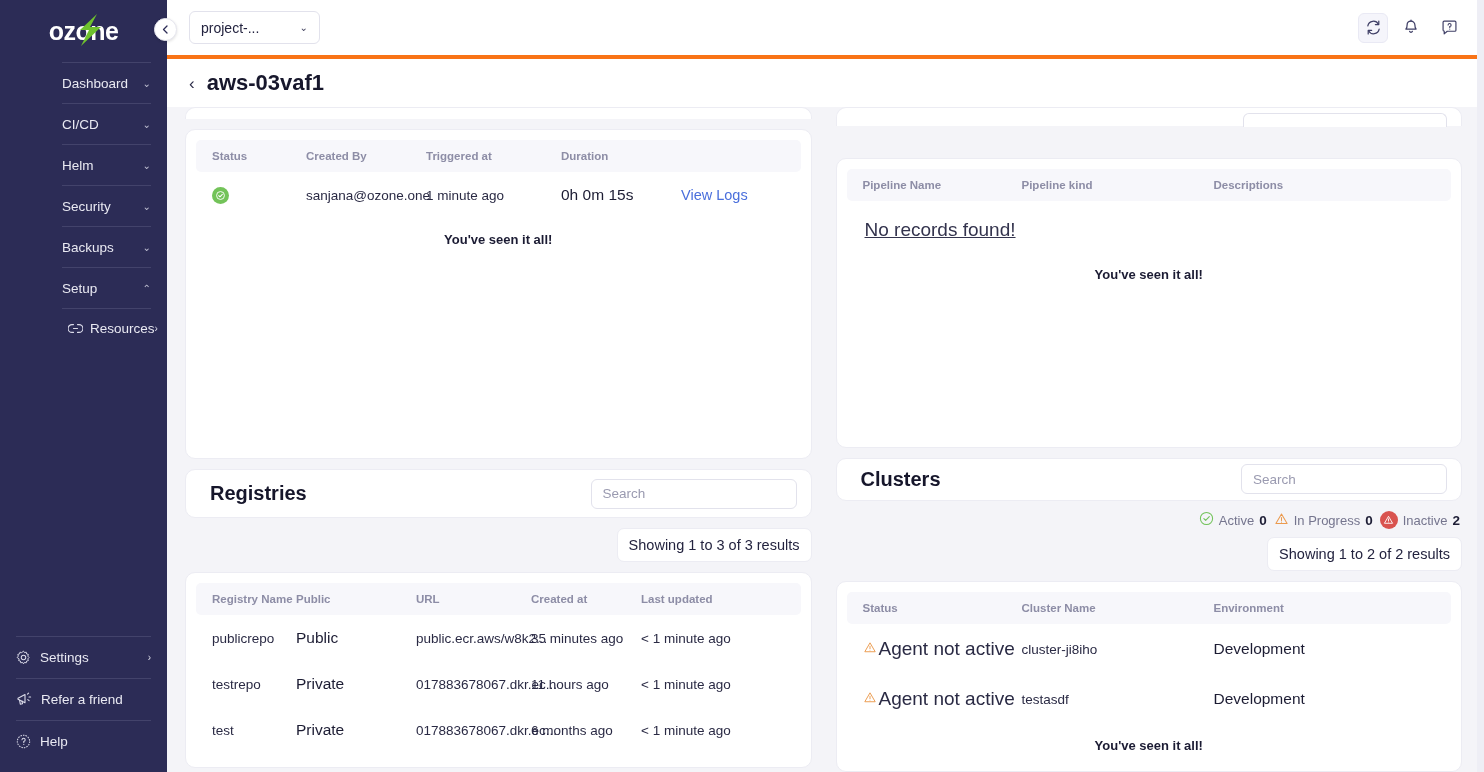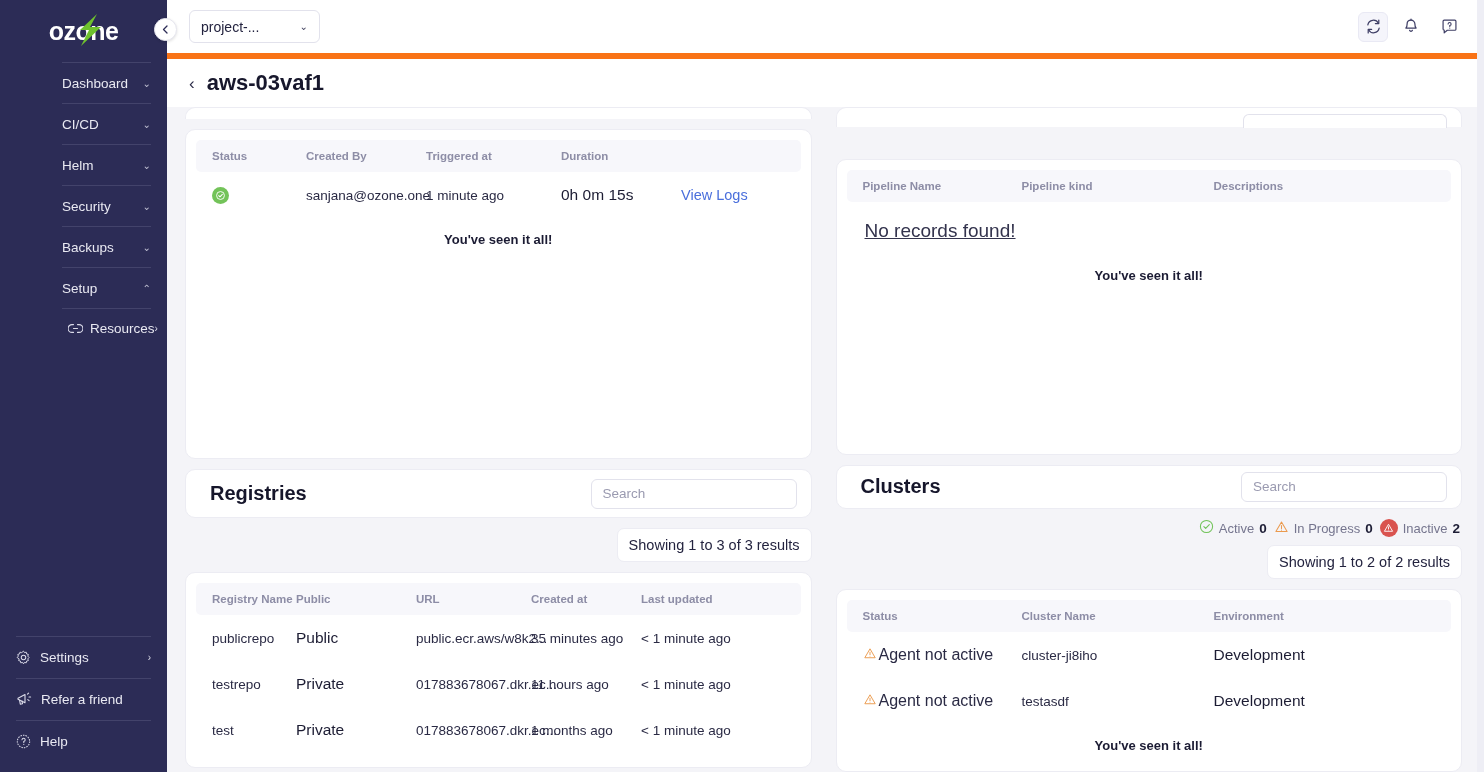--- a/index.html
+++ b/index.html
@@ -69,21 +69,21 @@
 
   
   .main {
     flex: 1; height: 772px; position: relative;
     background: #f4f4f8; display: flex; flex-direction: column;
     overflow: hidden;
   }
   .topbar {
     height: 59px; background: #ffffff; flex: 0 0 59px;
     display: flex; align-items: center;
-    padding: 0 20px 0 22px; border-bottom: 6px solid #f97316;
+    padding: 0 20px 0 22px; border-bottom: 4px solid #f97316;
   }
   .project-select {
     width: 131px; height: 33px; border: 1px solid #e2e2ec;
     border-radius: 6px; background: #fff;
     display: flex; align-items: center; justify-content: space-between;
     padding: 0 11px; font-size: 14px; color: #23233f; cursor: pointer;
   }
   .project-select .chev { font-size: 10px; color: #42425f; }
   .top-actions { margin-left: auto; display: flex; gap: 8px; }
   .icon-btn {
@@ -164,21 +164,21 @@
     font-size: 19px; color: #33334d; padding: 18px 0 0 18px; text-decoration: underline;
   }
 
   
   .status-dot-green {
     width: 17px; height: 17px; border-radius: 50%;
     background: #73c359; display: inline-flex;
     align-items: center; justify-content: center;
   }
   .warn-row { display: flex; align-items: center; gap: 2px; }
-  .warn-label { font-size: 16px; color: #2a2a44; }
+  .warn-label { font-size: 19px; color: #2a2a44; }
 
   
   .section-bar {
     background: #fff; border: 1px solid #ececf3;
     border-radius: 10px; height: 49px;
     display: flex; align-items: center;
     padding: 0 14px 0 24px; margin-top: 10px;
   }
   .section-title { font-size: 20px; font-weight: 700; color: #16162b; }
   .search-box {
@@ -445,21 +445,21 @@
                 <td class="cell-muted">testrepo</td>
                 <td class="cell-big">Private</td>
                 <td class="cell-muted">017883678067.dkr.ec...</td>
                 <td class="cell-muted">11 hours ago</td>
                 <td class="cell-muted">&lt; 1 minute ago</td>
               </tr>
               <tr>
                 <td class="cell-muted">test</td>
                 <td class="cell-big">Private</td>
                 <td class="cell-muted">017883678067.dkr.ec...</td>
-                <td class="cell-muted">1 months ago</td>
+                <td class="cell-muted">6 months ago</td>
                 <td class="cell-muted">&lt; 1 minute ago</td>
               </tr>
             </tbody>
           </table>
         </div>
       </div>
 
       <div class="col">
 
         <div class="stub-right">

